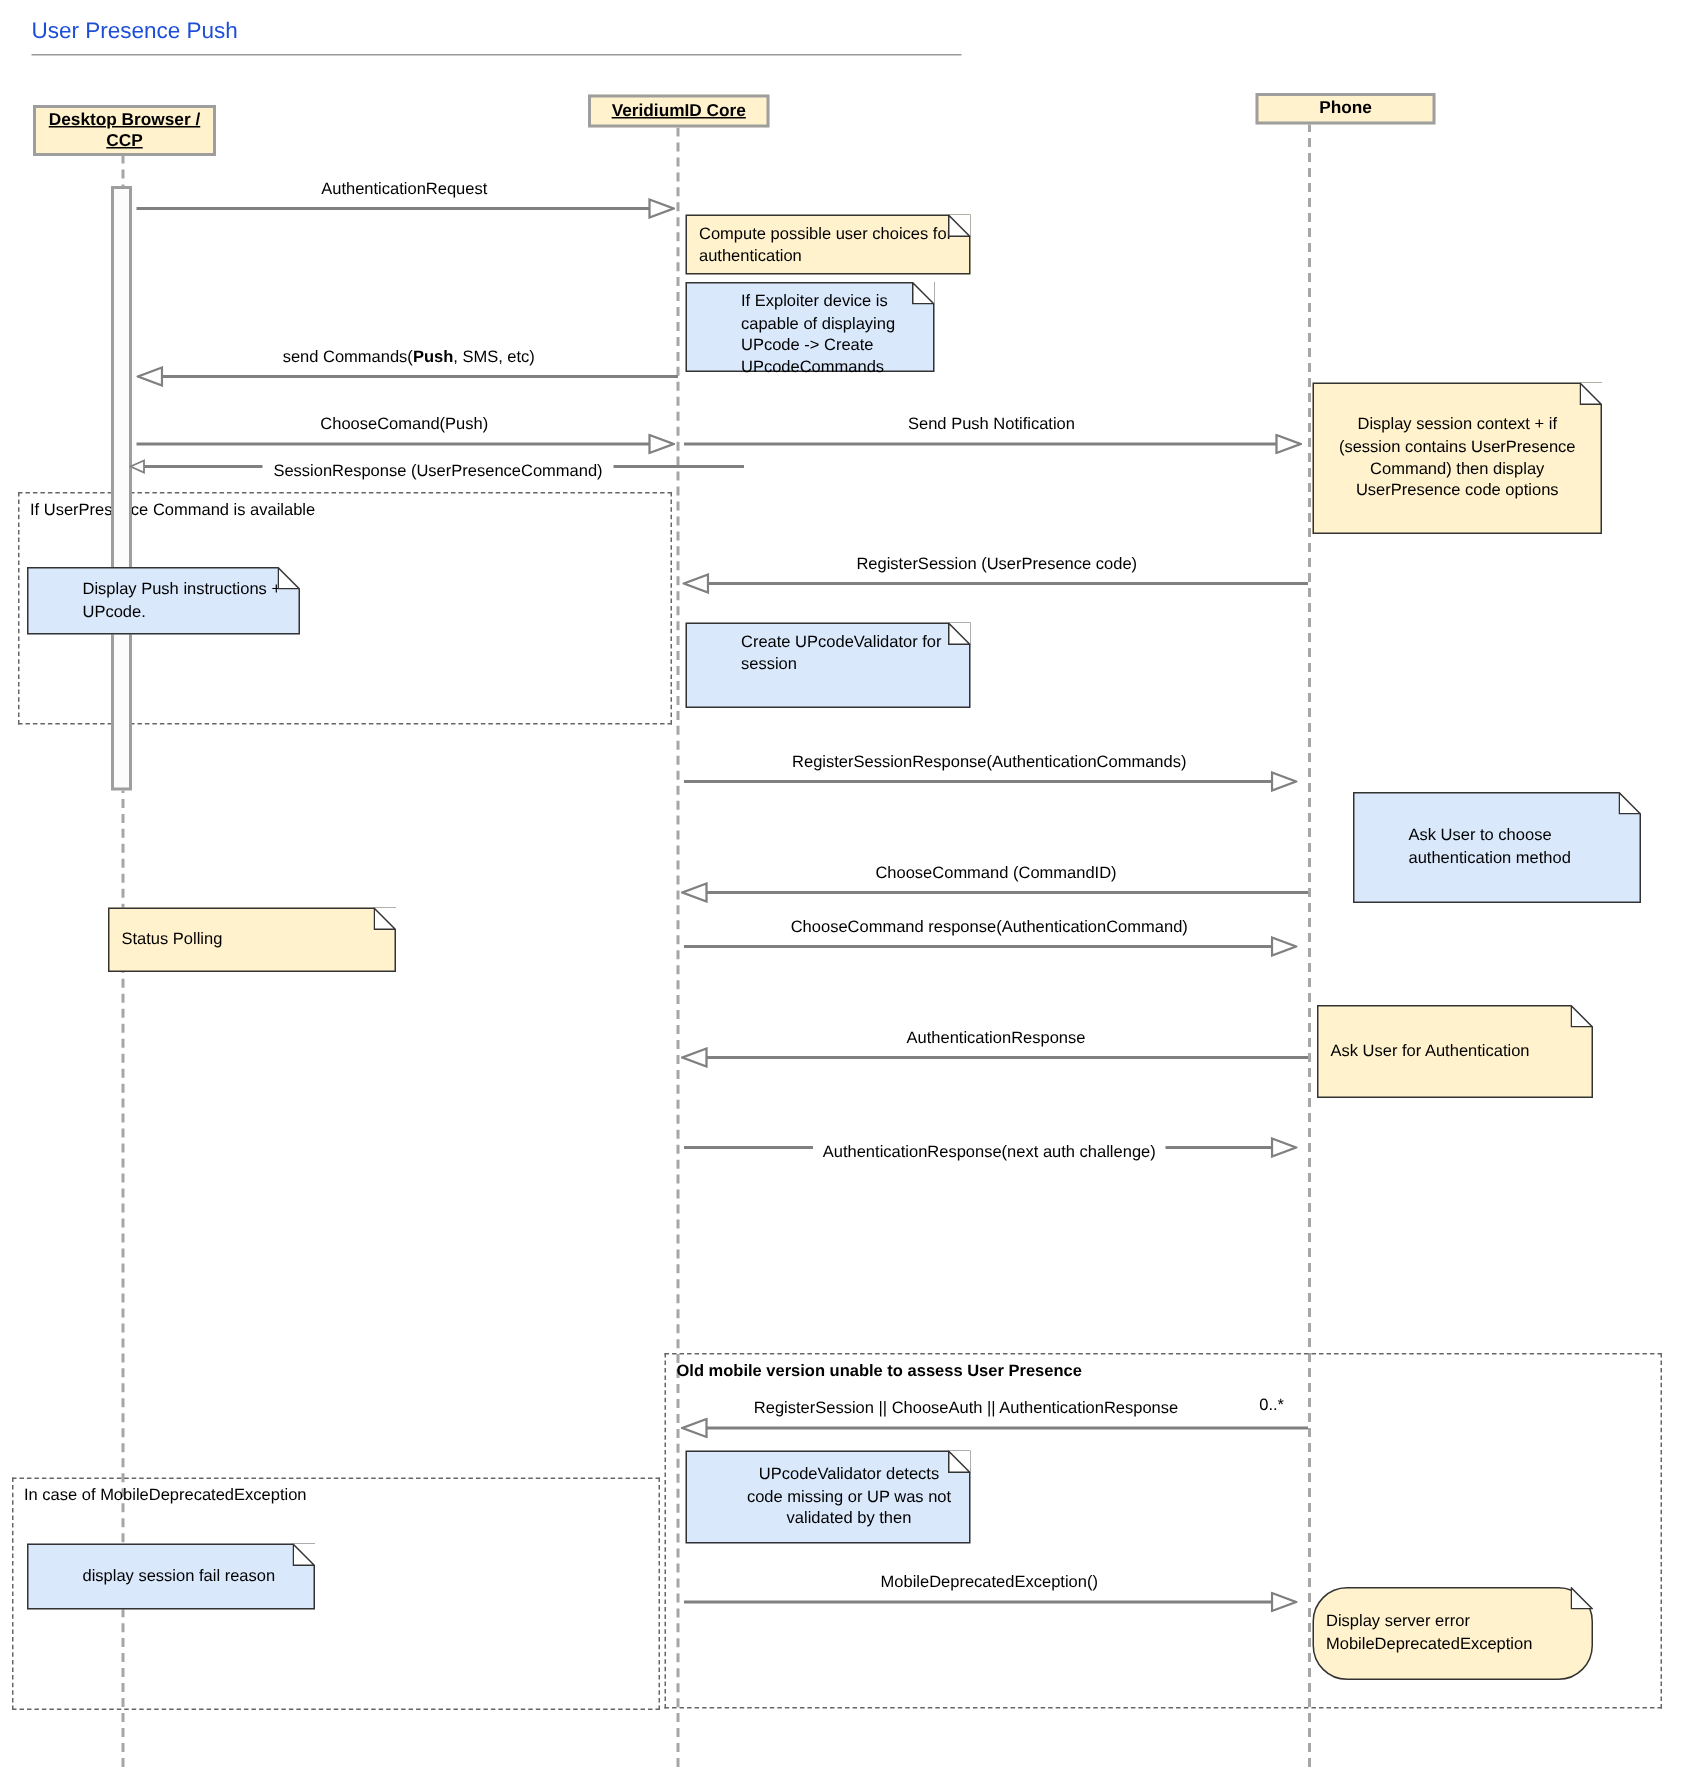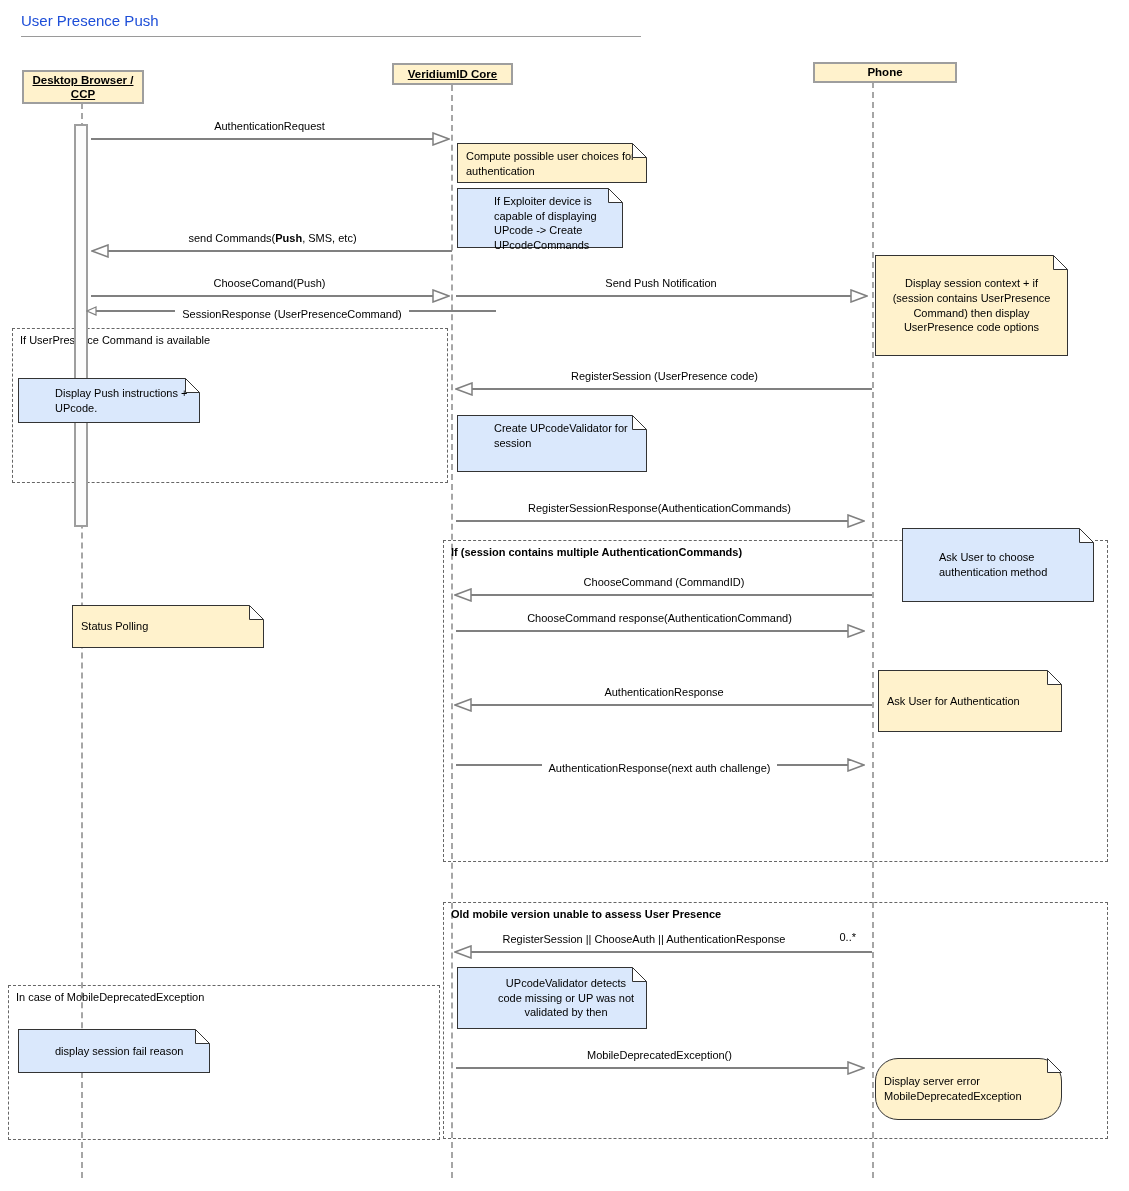--- a/index.html
+++ b/index.html
@@ -51,40 +51,37 @@
   <div class="title">User Presence Push</div>
   <div class="title-rule"></div>
 
   <div class="lifeline" style="left:81px;top:103px;height:1075px;"></div>
   <div class="lifeline" style="left:451px;top:85px;height:1093px;"></div>
   <div class="lifeline" style="left:872px;top:82px;height:1096px;"></div>
 
   <div class="frag" style="left:12px;top:328px;width:436px;height:155px;">
     <div class="flabel">If UserPresence Command is available</div>
   </div>
-  <div class="frag bold" style="left:443px;top:540px;width:665px;height:322px;">
-    <div class="flabel">If (session contains multiple AuthenticationCommands)</div>
-  </div>
   <div class="frag bold" style="left:443px;top:902px;width:665px;height:237px;">
     <div class="flabel">Old mobile version unable to assess User Presence</div>
   </div>
   <div class="frag" style="left:8px;top:985px;width:432px;height:155px;">
     <div class="flabel">In case of MobileDeprecatedException</div>
   </div>
 
   <div class="activation" style="left:74px;top:124px;height:403px;"></div>
 
   <div class="head" style="left:22px;top:70px;width:122px;height:34px;text-align:right;">
     <span class="u">Desktop Browser /</span>
     <span class="u">CCP</span>
   </div>
   <div class="head" style="left:392px;top:63px;width:121px;height:22px;">
     <span class="u">VeridiumID Core</span>
   </div>
-  <div class="head" style="left:813px;top:62px;width:144px;height:21px;">
+  <div class="head" style="left:837px;top:62px;width:120px;height:21px;">
     <span>Phone</span>
   </div>
 
   <div class="msg" style="left:91px;top:108px;width:357px;">
     <div class="mlabel">AuthenticationRequest</div>
     <div class="mline"></div>
     <svg class="ah r" width="18" height="14" viewBox="0 0 18 14">
         <path d="M1,1 L17,7 L1,13 Z" fill="#fff" stroke="#808080" stroke-width="1.5"></path>
       </svg>
   </div>

